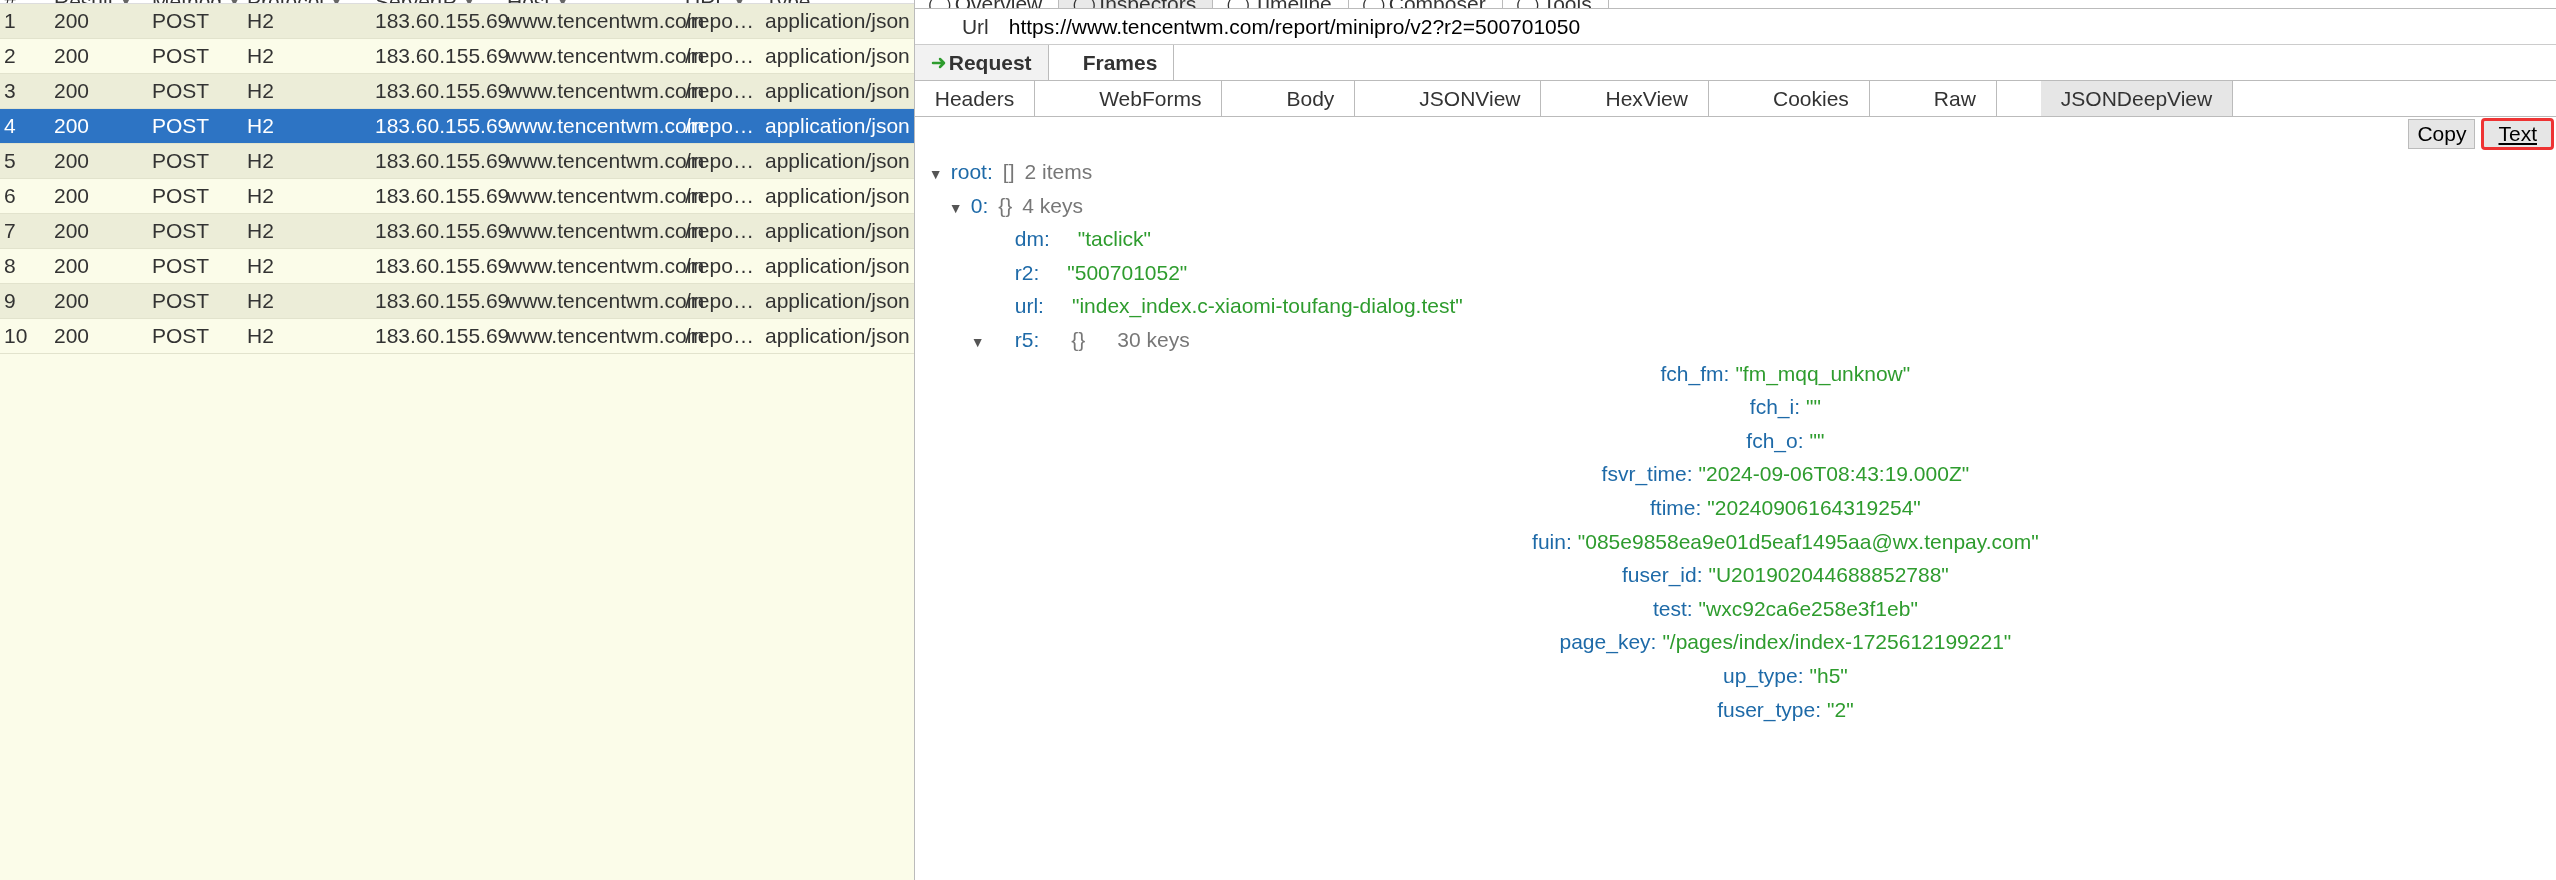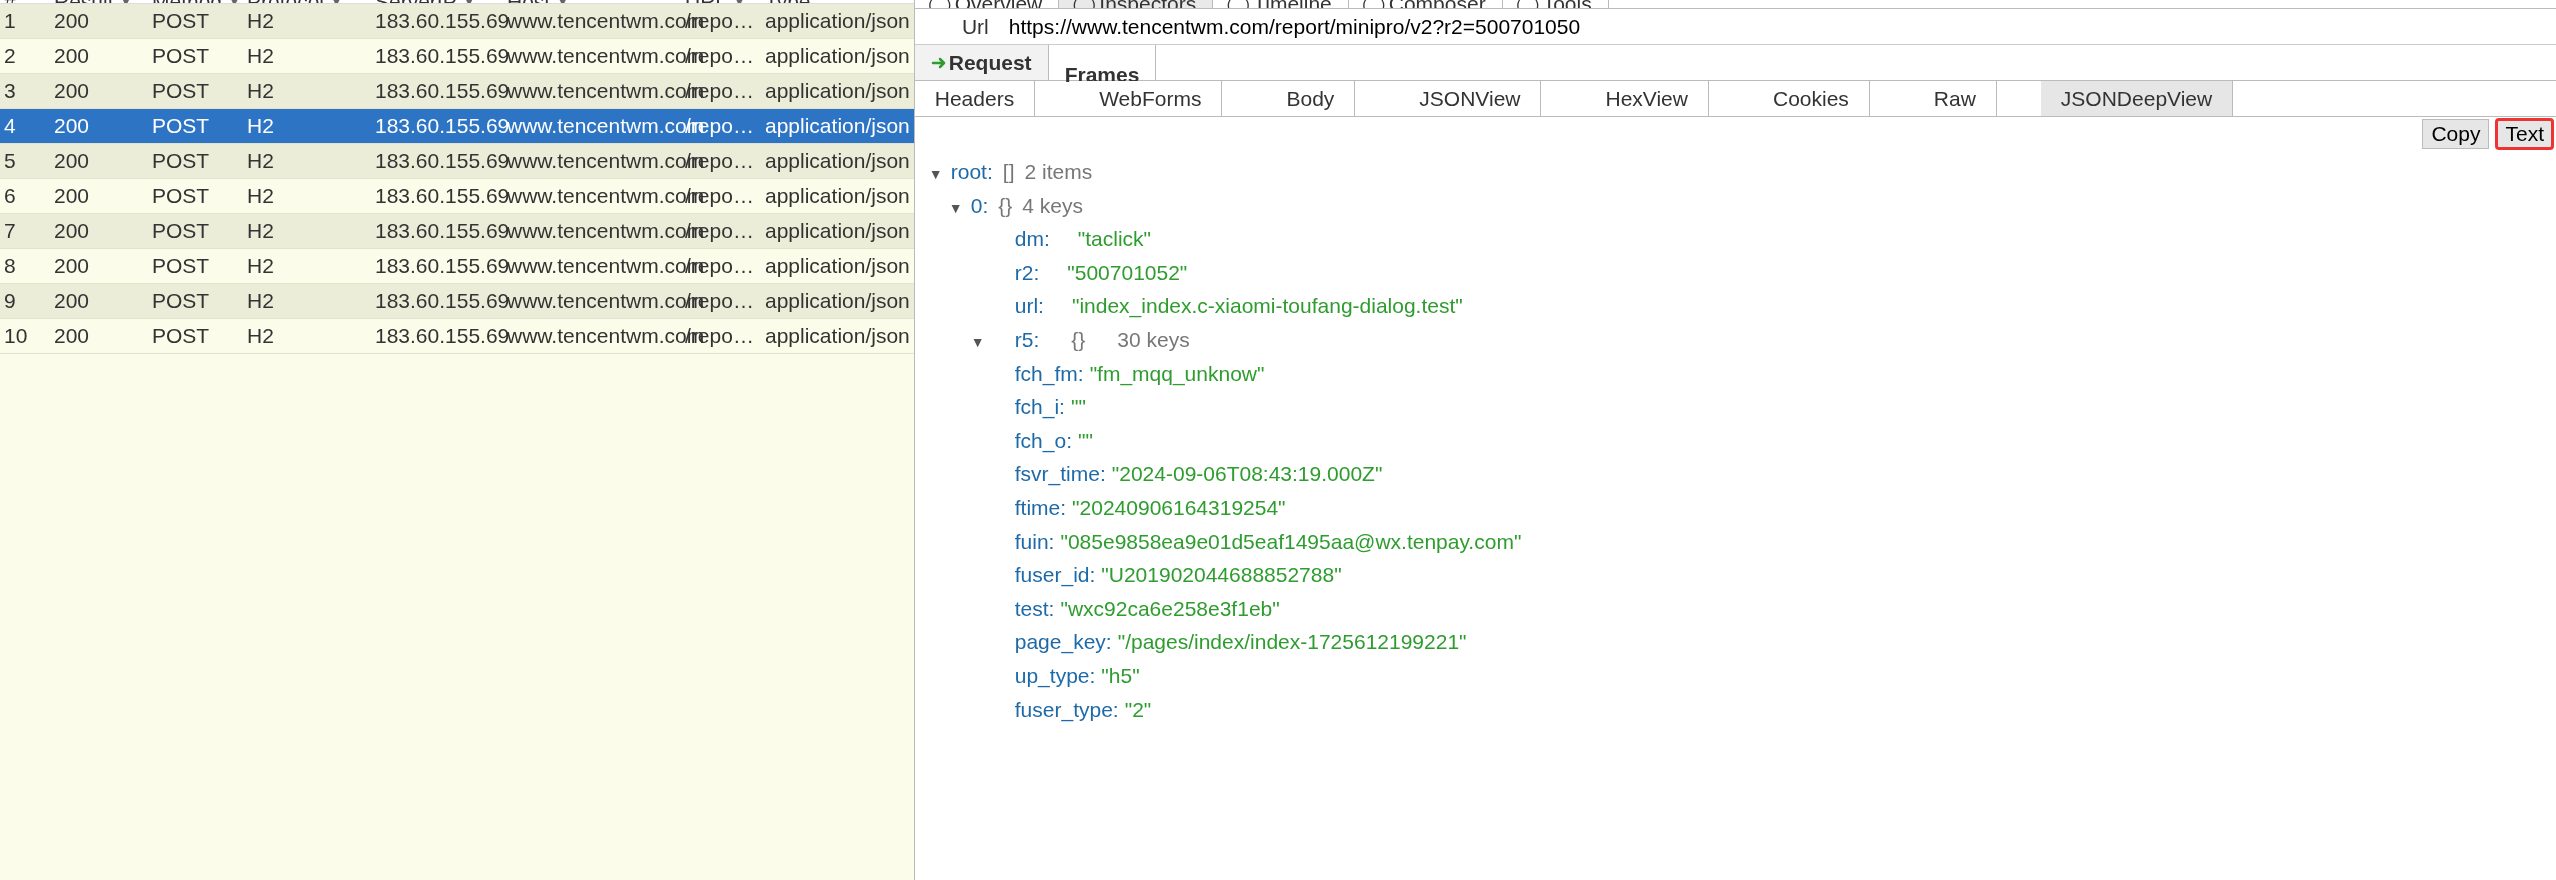--- a/index.html
+++ b/index.html
@@ -39,45 +39,45 @@
     .top-icon { width: 18px; height: 18px; display: inline-flex; align-items: center; justify-content: center; }
 
     
     .urlbar { display: flex; align-items: center; height: 36px; border-bottom: 1px solid #ccc; }
     .urlbar-label { width: 86px; text-align: right; padding-right: 12px; color: #333; }
     .urlbar-input { flex: 1; height: 100%; border: none; font: inherit; padding: 0 8px; background: #fff; color: #000; }
 
     
     .req-tabs { display: flex; align-items: stretch; height: 36px; border-bottom: 1px solid #bbb; }
     .req-tab  { display: flex; align-items: center; padding: 0 16px; border-right: 1px solid #bbb; font-weight: 700; background: #f2f2f2; }
-    .req-tab.active { background: #fff; flex-direction: column; }
+    .req-tab.active { background: #fff; }
     .arrow-icon { width: 18px; height: 18px; display: inline-flex; align-items: center; justify-content: center; color: #2e9c2e; }
 
     
     .view-tabs { display: flex; align-items: stretch; height: 36px; border-bottom: 1px solid #bbb; gap: 44px; }
     .view-tab { display: flex; align-items: center; padding: 0 20px; border-right: 1px solid #bbb; background: #fff; }
     .view-tab.active { background: #e6e6e6; }
 
     
     .json-actions { display: flex; justify-content: flex-end; align-items: center; height: 34px; padding-right: 2px; gap: 6px; }
     .json-btn { background: #e6e6e6; border: 1px solid #bbb; padding: 2px 8px; font: inherit; }
-    .json-btn.hi { border: 3px solid #e33; border-radius: 4px; padding: 1px 7px; }
+    .json-btn.hi { border: 3px solid #e33; border-radius: 4px; padding: 1px 14px; text-decoration: underline; }
 
     
     .json-tree { flex: 1 1 auto; overflow: auto; padding: 4px 0 10px 8px; font-size: 21px; line-height: 1.6; }
     .node { display: flex; align-items: baseline; gap: 6px; white-space: nowrap; }
     .toggle { width: 16px; color: #555; cursor: pointer; font-size: 14px; }
     .toggle.empty { visibility: hidden; }
     .key { color: #1e6aa8; }
     .meta { color: #777; margin-left: 4px; }
     .val-str { color: #2e9c2e; }
     .indent0 { padding-left: 6px; }
     .indent1 { padding-left: 26px; }
     .indent2 { padding-left: 48px; gap: 28px; }
-    .indent3 { padding-left: 70px; }
+    .indent3 { padding-left: 70px; justify-content: center; }
   </style>
 </head>
 <body>
 
 <div class="sessions">
   <div class="sessions-head">
     <div class="cell c-idx">
         <span>#</span>
       </div>
     <div class="cell c-result">

